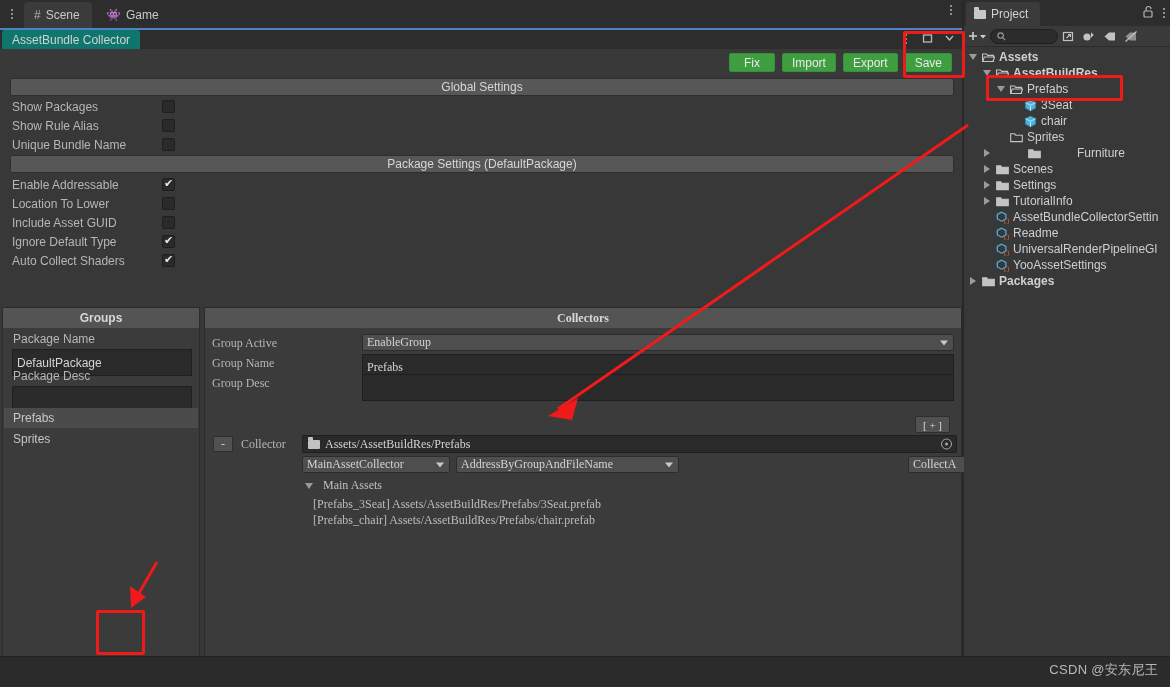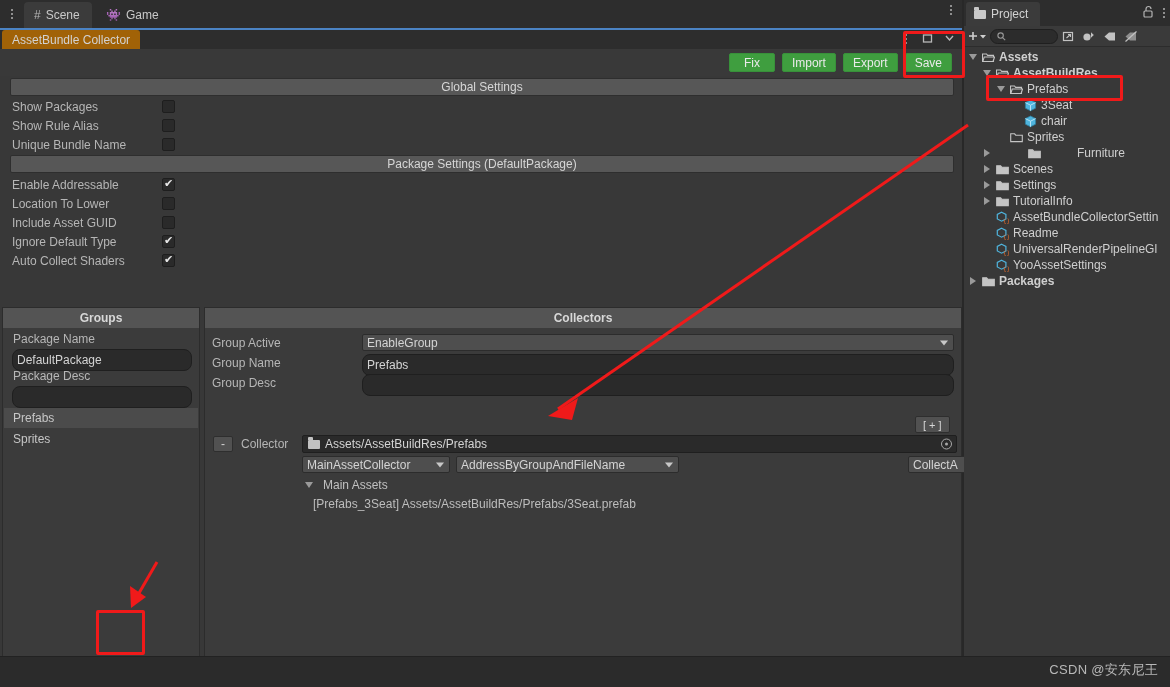--- a/index.html
+++ b/index.html
@@ -40,21 +40,21 @@
     position: absolute; left: 0; top: 28px; width: 962px; height: 628px;
     background: #383838;
     border-top: 2px solid #4b83c4;
   }
   .abc-tabbar {
     position: absolute; left: 0; top: 0; width: 962px; height: 19px;
     background: #2d2d2d;
   }
   .abc-tab {
     position: absolute; left: 2px; top: 0; height: 19px;
-    background: #a16207; color: #d2d2d2;
+    background: #0f766e; color: #d2d2d2;
     padding: 0 10px; display: flex; align-items: center;
     font-size: 12px;
     border-top-left-radius: 3px; border-top-right-radius: 3px;
   }
   .abc-winctrls {
     position: absolute; right: 6px; top: 2px;
     display: flex; align-items: center; gap: 9px;
     color: #b4b4b4;
   }
   .wc { width: 13px; height: 13px; display:flex; align-items:center; justify-content:center; font-size: 11px; line-height:1; }
@@ -102,42 +102,42 @@
   }
   .groups-title {
     position: absolute; left: 0; top: 0; width: 196px; height: 20px;
     background: #545454;
     display: flex; align-items: center; justify-content: center;
     color: #d8d8d8; font-size: 12px; font-weight: bold;
   }
   .fieldlabel { position: absolute; left: 10px; color: #b6b6b6; font-size: 12px; }
   .textfield {
     position: absolute; background: #2a2a2a; border: 1px solid #1f1f1f;
-    border-radius: 8px; height: 22px;
+    border-radius: 0; height: 27px;
     display: flex; align-items: center; padding: 0 4px;
     color: #d4d4d4; font-size: 12px; overflow: hidden; white-space: nowrap;
   }
   .grp-item {
     position: absolute; left: 1px; width: 194px; height: 20px;
     display: flex; align-items: center; padding-left: 9px;
     color: #c6c6c6; font-size: 12px;
   }
   .grp-item.selected { background: #4b4b4b; }
 
   .mini-btn {
     position: absolute; width: 24px; height: 18px;
     background: #515151; border: 1px solid #2e2e2e; border-radius: 2px;
     display: flex; align-items: center; justify-content: center;
     color: #d0d0d0; font-size: 12px; cursor: pointer;
   }
 
   
   .coll-panel {
     position: absolute; left: 204px; top: 277px; width: 758px; height: 378px;
-    background: #3b3b3b; border: 1px solid #2c2c2c;
+    background: #3b3b3b; border: 1px solid #2c2c2c; font-family: Liberation Serif, serif;
   }
   .coll-title {
     position: absolute; left: 0; top: 0; width: 756px; height: 20px;
     background: #545454;
     display: flex; align-items: center; justify-content: center;
     color: #d8d8d8; font-size: 12px; font-weight: bold;
   }
   .crow2 { position: absolute; height: 19px; }
   .crow2 .lb { position: absolute; left: 7px; top: 2px; color: #b6b6b6; font-size: 12px; }
   .popupfield {
@@ -432,20 +432,21 @@
       <div class="popupfield" style="left:703px; top:148px; width:110px; overflow:hidden;">
         <span>CollectA</span>
       </div>
 
       <div class="foldrow" style="left:100px; top:170px;">
         <span class="tri-down"></span>
         <span>Main Assets</span>
       </div>
 
       <div class="assetline" style="left:108px; top:189px;">[Prefabs_3Seat] Assets/AssetBuildRes/Prefabs/3Seat.prefab</div>
+      <div class="assetline" style="left:108px; top:205px;">[Prefabs_chair] Assets/AssetBuildRes/Prefabs/chair.prefab</div>
 
       <div class="hscroll">
         <span class="arw">◀</span>
         <span class="trough">
           <span class="thumb"></span>
         </span>
         <span class="arw">▶</span>
       </div>
     </div>
   </div>

